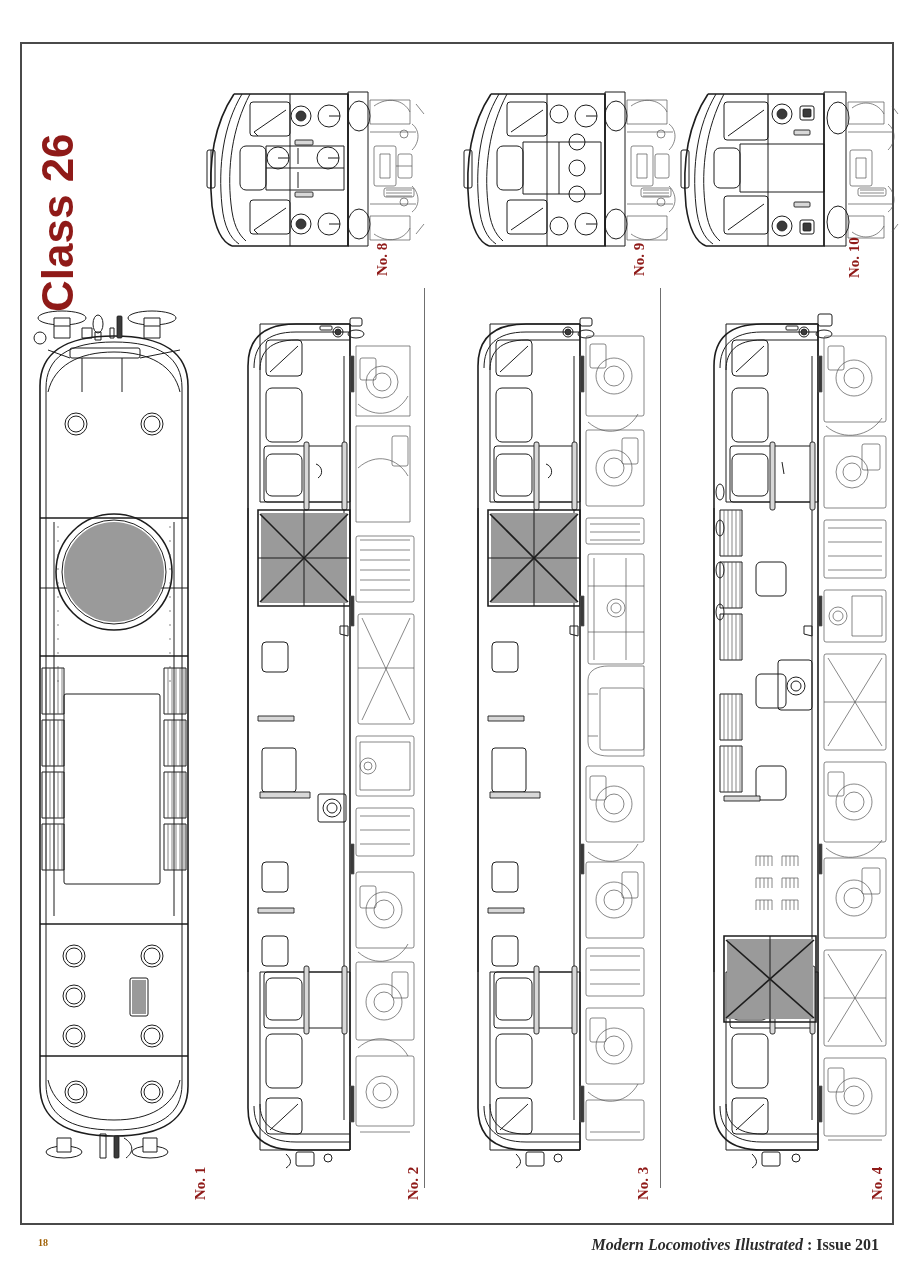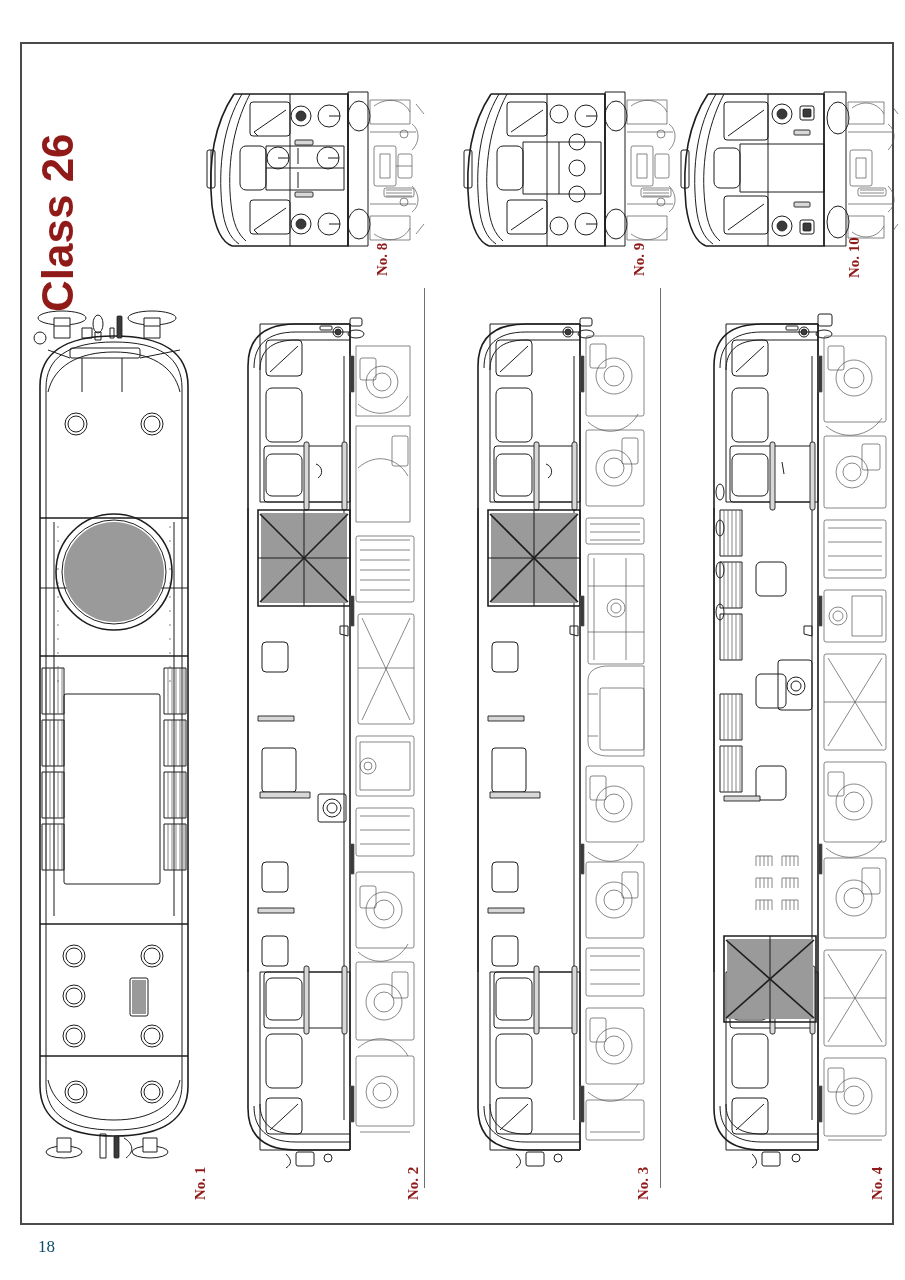--- a/index.html
+++ b/index.html
@@ -61,23 +61,23 @@
     transform: rotate(-90deg);
     transform-origin: 0 0;
     line-height: 1;
   }
 
   
   #footer-page-no {
     position: absolute;
     left: 38px; top: 1237px;
     font-family: "Liberation Serif", serif;
-    font-weight: normal;
-    font-size: 17px;
-    color: #0c4a6e;
+    font-weight: bold;
+    font-size: 10px;
+    color: #a16207;
   }
   #footer-credit {
     position: absolute;
     right: 26px; top: 1236px;
     font-family: "Liberation Serif", serif;
     font-size: 16px;
     color: #2b2b2b;
     white-space: nowrap;
   }
   #footer-credit .title-it {
@@ -750,14 +750,17 @@
       <g class="s">
         <rect x="96" y="856" width="18" height="14" rx="2"></rect>
         <path d="M86 858 c6 6, 6 10, 0 14"></path>
         <circle cx="130" cy="862" r="4"></circle>
       </g>
     </svg>
   </div>
   <div class="caption" style="left:870px; top:1200px;">No. 4</div>
 
   <div id="footer-page-no">18</div>
+  <div id="footer-credit">
+    <span class="title-it">Modern Locomotives Illustrated</span><span class="issue-rm"> : </span><span class="issue-rm">Issue 201</span>
+  </div>
 
 </div>
 
 </body></html>

